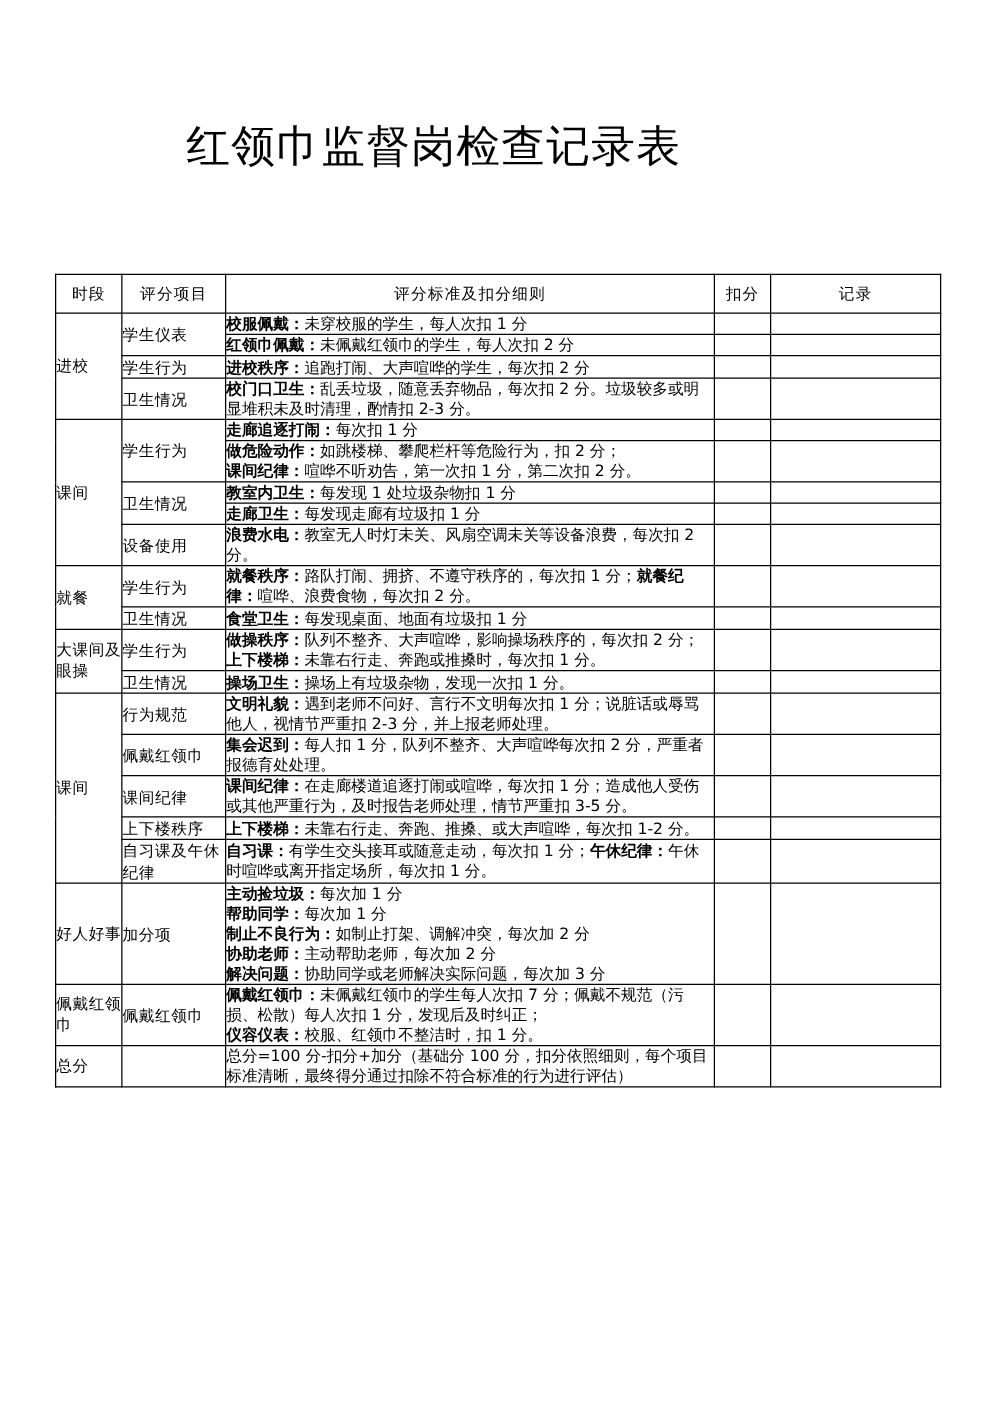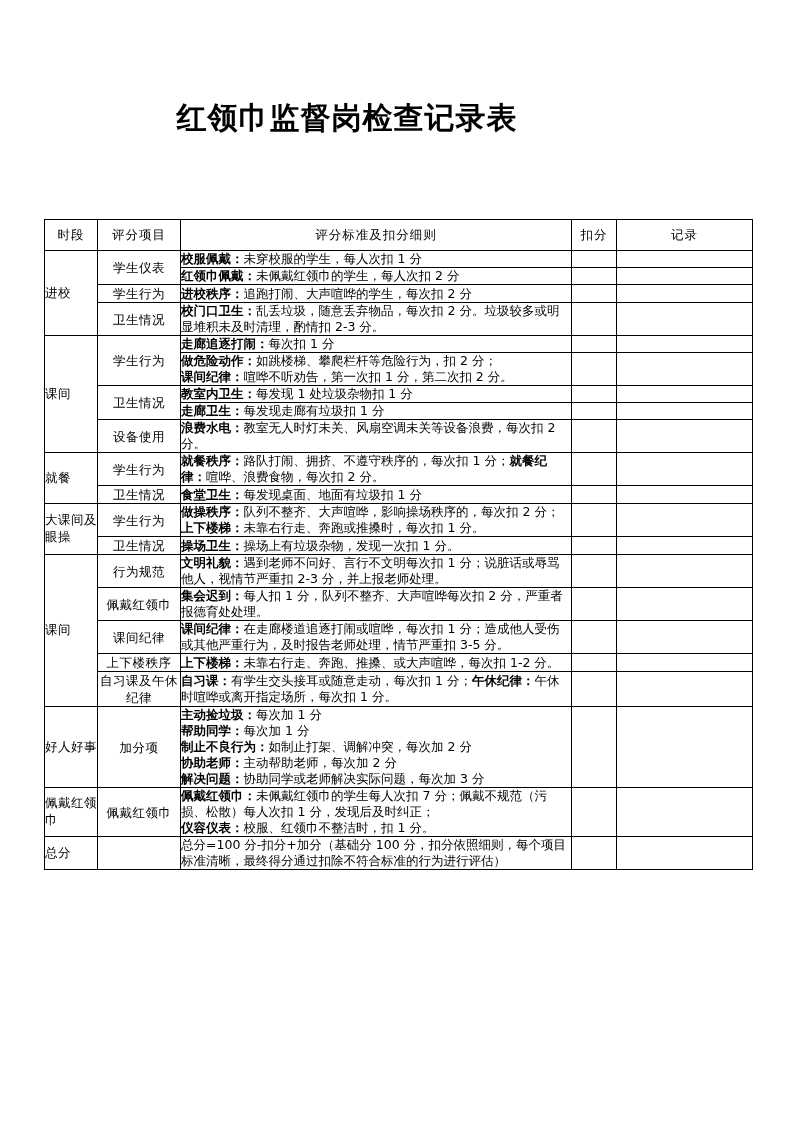--- a/index.html
+++ b/index.html
@@ -20,22 +20,22 @@
     height: 1122px;
     box-sizing: border-box;
   }
   .doc-title {
     position: absolute;
     top: 96px;
     left: 0;
     width: 694px;
     text-align: center;
     font-family: "DejaVu Sans", "Liberation Sans", sans-serif;
-    font-size: 30px;
-    font-weight: bold;
+    font-size: 35px;
+    font-weight: normal;
     letter-spacing: 1px;
     line-height: 44px;
     white-space: nowrap;
   }
   .meta-line {
     position: absolute;
     top: 166px;
     left: 190px;
     width: 480px;
     font-size: 15px;
@@ -76,21 +76,20 @@
   }
   td.seg-cell {
     text-align: left;
     font-size: 14px;
     line-height: 17px;
     letter-spacing: 0.5px;
     padding: 0 2px;
     font-family: Liberation Serif, serif;
   }
   td.item-cell {
-    text-align: center;
     font-size: 14px;
     line-height: 17px;
     letter-spacing: 0.5px;
     padding: 0 2px;
   }
   td.std-cell {
     text-align: left;
     padding: 1px 3px 2px 4px;
     line-height: 16px;
     font-size: 12.7px;

